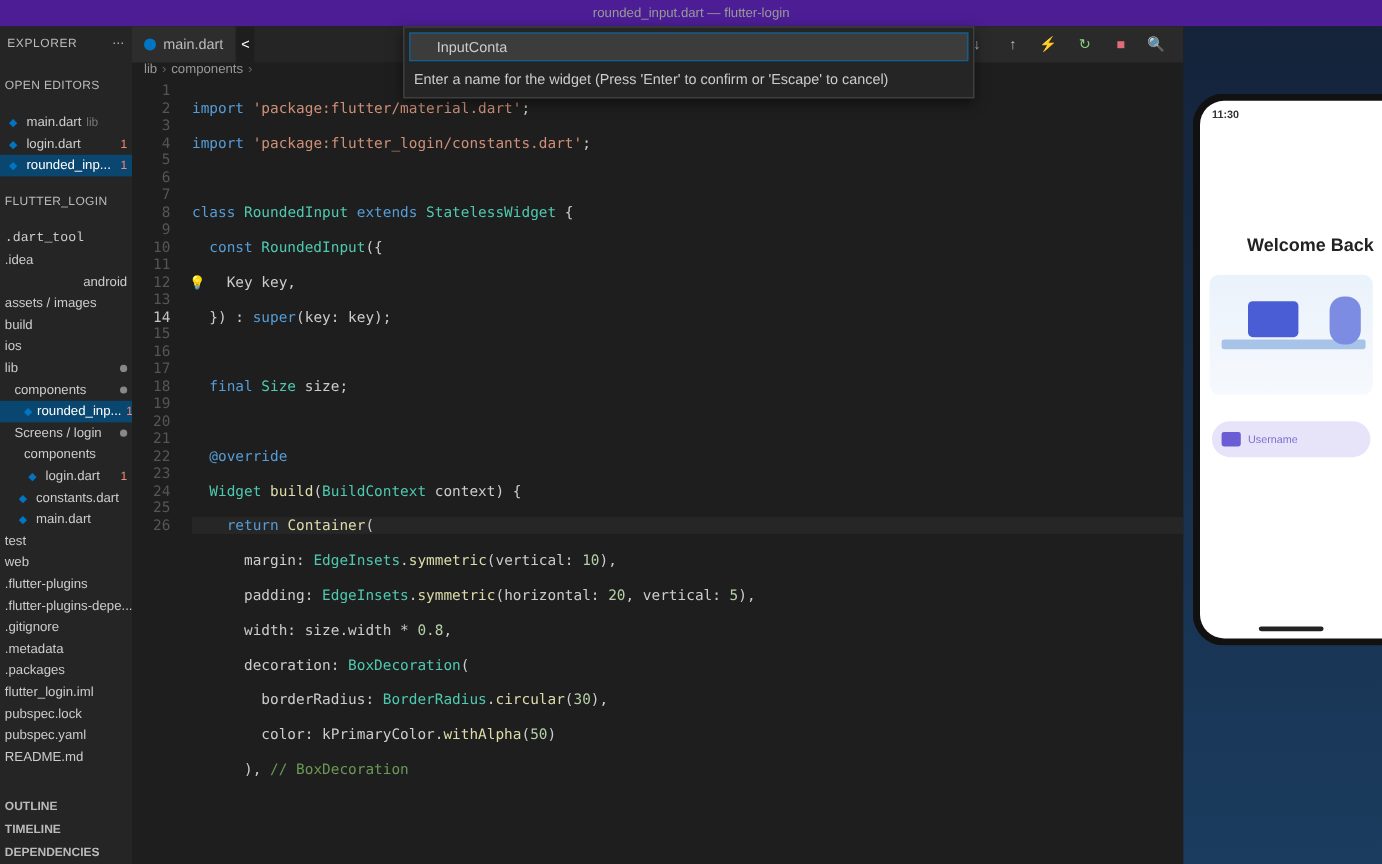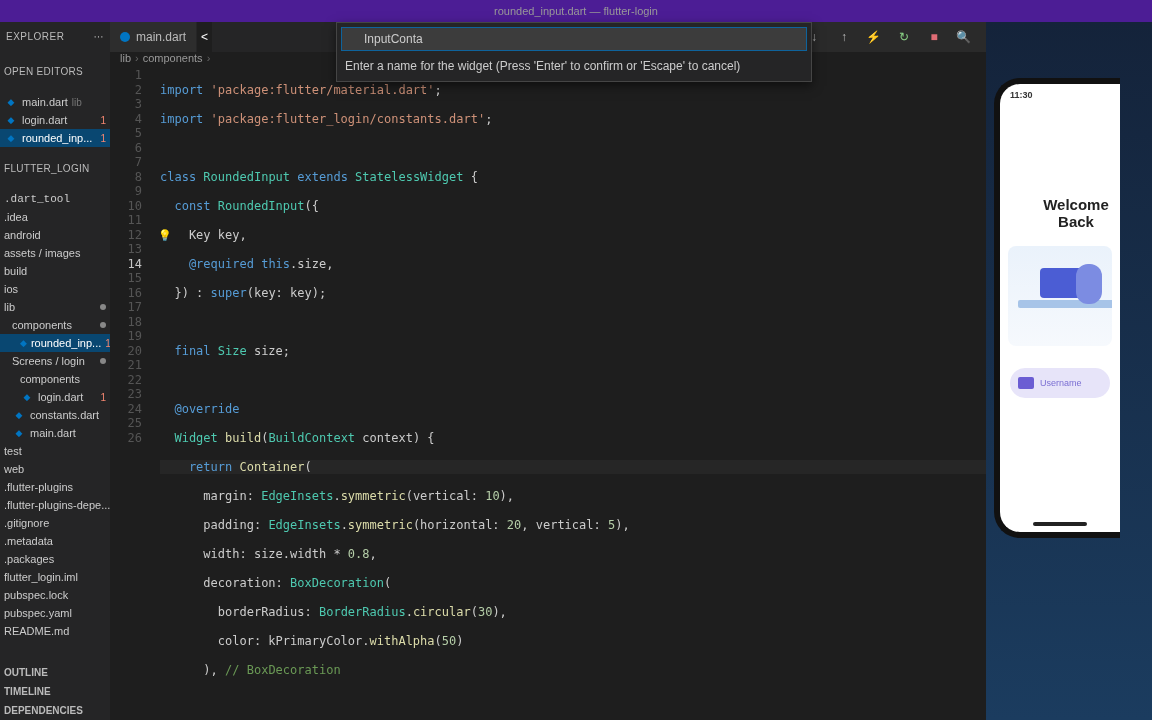--- a/index.html
+++ b/index.html
@@ -221,21 +221,21 @@
 .phone-region {
   width: 166px;
   background: linear-gradient(180deg, #14233a, #1b3c5f);
   display: flex;
   align-items: flex-start;
   justify-content: flex-start;
   padding-top: 56px;
 }
 .phone {
   margin-left: 8px;
-  width: 126px;
+  width: 158px;
   height: 460px;
   background: #fff;
   border-radius: 26px 0 0 26px;
   border: 6px solid #111;
   border-right: none;
   position: relative;
   overflow: hidden;
 }
 .phone .statusbar {
   height: 22px; display: flex; align-items: center; padding: 0 10px;
@@ -321,21 +321,21 @@
       </li>
     </ul>
     <div class="sidebar-section-title">FLUTTER_LOGIN</div>
     <ul class="file-list" id="tree">
         <li class="file-item" style="padding-left: 4px; font-family: Liberation Mono, monospace;">
           <span>.dart_tool</span>
         </li>
         <li class="file-item" style="padding-left: 4px;">
           <span>.idea</span>
         </li>
-        <li class="file-item" style="padding-left: 4px;">
+        <li class="file-item" style="padding-left: 4px; justify-content: flex-end;">
           <span>android</span>
         </li>
         <li class="file-item" style="padding-left: 4px;">
           <span>assets / images</span>
         </li>
         <li class="file-item" style="padding-left: 4px;">
           <span>build</span>
         </li>
         <li class="file-item" style="padding-left: 4px;">
           <span>ios</span>
@@ -477,21 +477,20 @@
           <div class="ln">26</div>
         </div>
       <span class="bulb">💡</span>
       <div class="code">
 <div class="line"><span class="kw">import </span><span class="str">'package:flutter/material.dart'</span><span>;</span></div>
 <div class="line"><span class="kw">import </span><span class="str">'package:flutter_login/constants.dart'</span><span>;</span></div>
 <div class="line"></div>
 <div class="line"><span class="kw">class </span><span class="cls">RoundedInput </span><span class="kw">extends </span><span class="cls">StatelessWidget </span><span>{</span></div>
 <div class="line"><span class="kw">  const </span><span class="cls">RoundedInput</span><span>({</span></div>
 <div class="line"><span>    Key key,</span></div>
-<div class="line"><span class="ann">    @required </span><span class="kw">this</span><span>.size,</span></div>
 <div class="line"><span>  }) : </span><span class="kw">super</span><span>(key: key);</span></div>
 <div class="line"></div>
 <div class="line"><span class="kw">  final </span><span class="cls">Size </span><span>size;</span></div>
 <div class="line"></div>
 <div class="line"><span class="ann">  @override</span></div>
 <div class="line"><span class="cls">  Widget </span><span class="fn">build</span><span>(</span><span class="cls">BuildContext </span><span>context) {</span></div>
 <div class="line cl-hl"><span class="kw">    return </span><span class="fn">Container</span><span>(</span></div>
 <div class="line"><span>      margin: </span><span class="cls">EdgeInsets</span><span>.</span><span class="fn">symmetric</span><span>(vertical: </span><span class="num">10</span><span>),</span></div>
 <div class="line"><span>      padding: </span><span class="cls">EdgeInsets</span><span>.</span><span class="fn">symmetric</span><span>(horizontal: </span><span class="num">20</span><span>, vertical: </span><span class="num">5</span><span>),</span></div>
 <div class="line"><span>      width: size.width * </span><span class="num">0.8</span><span>,</span></div>

